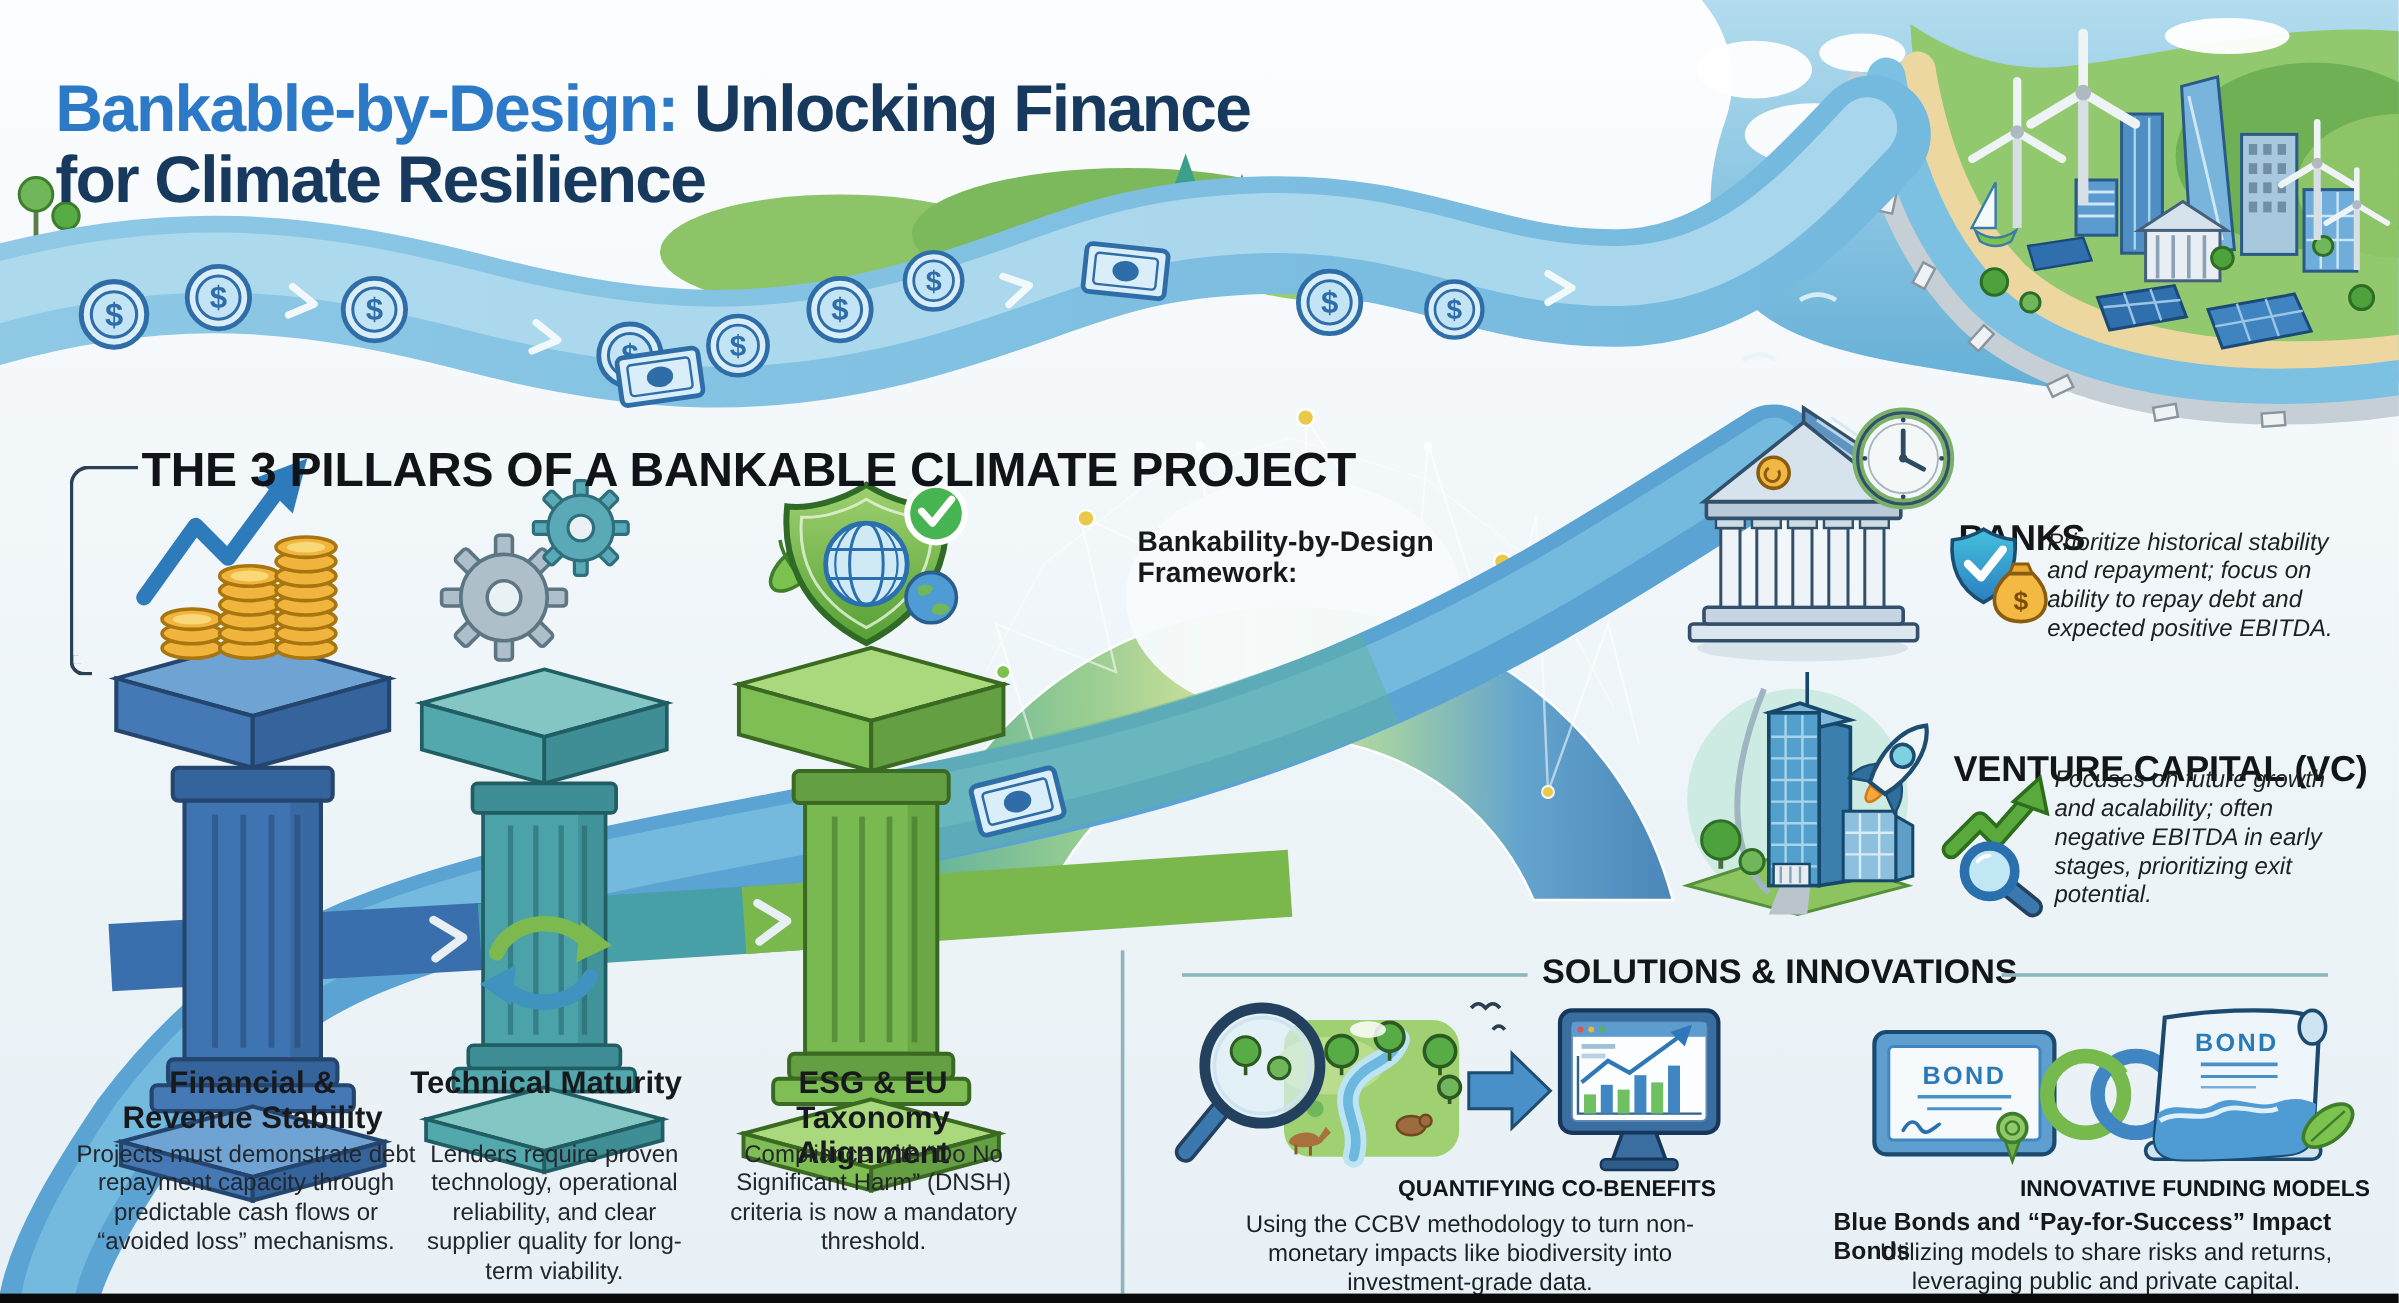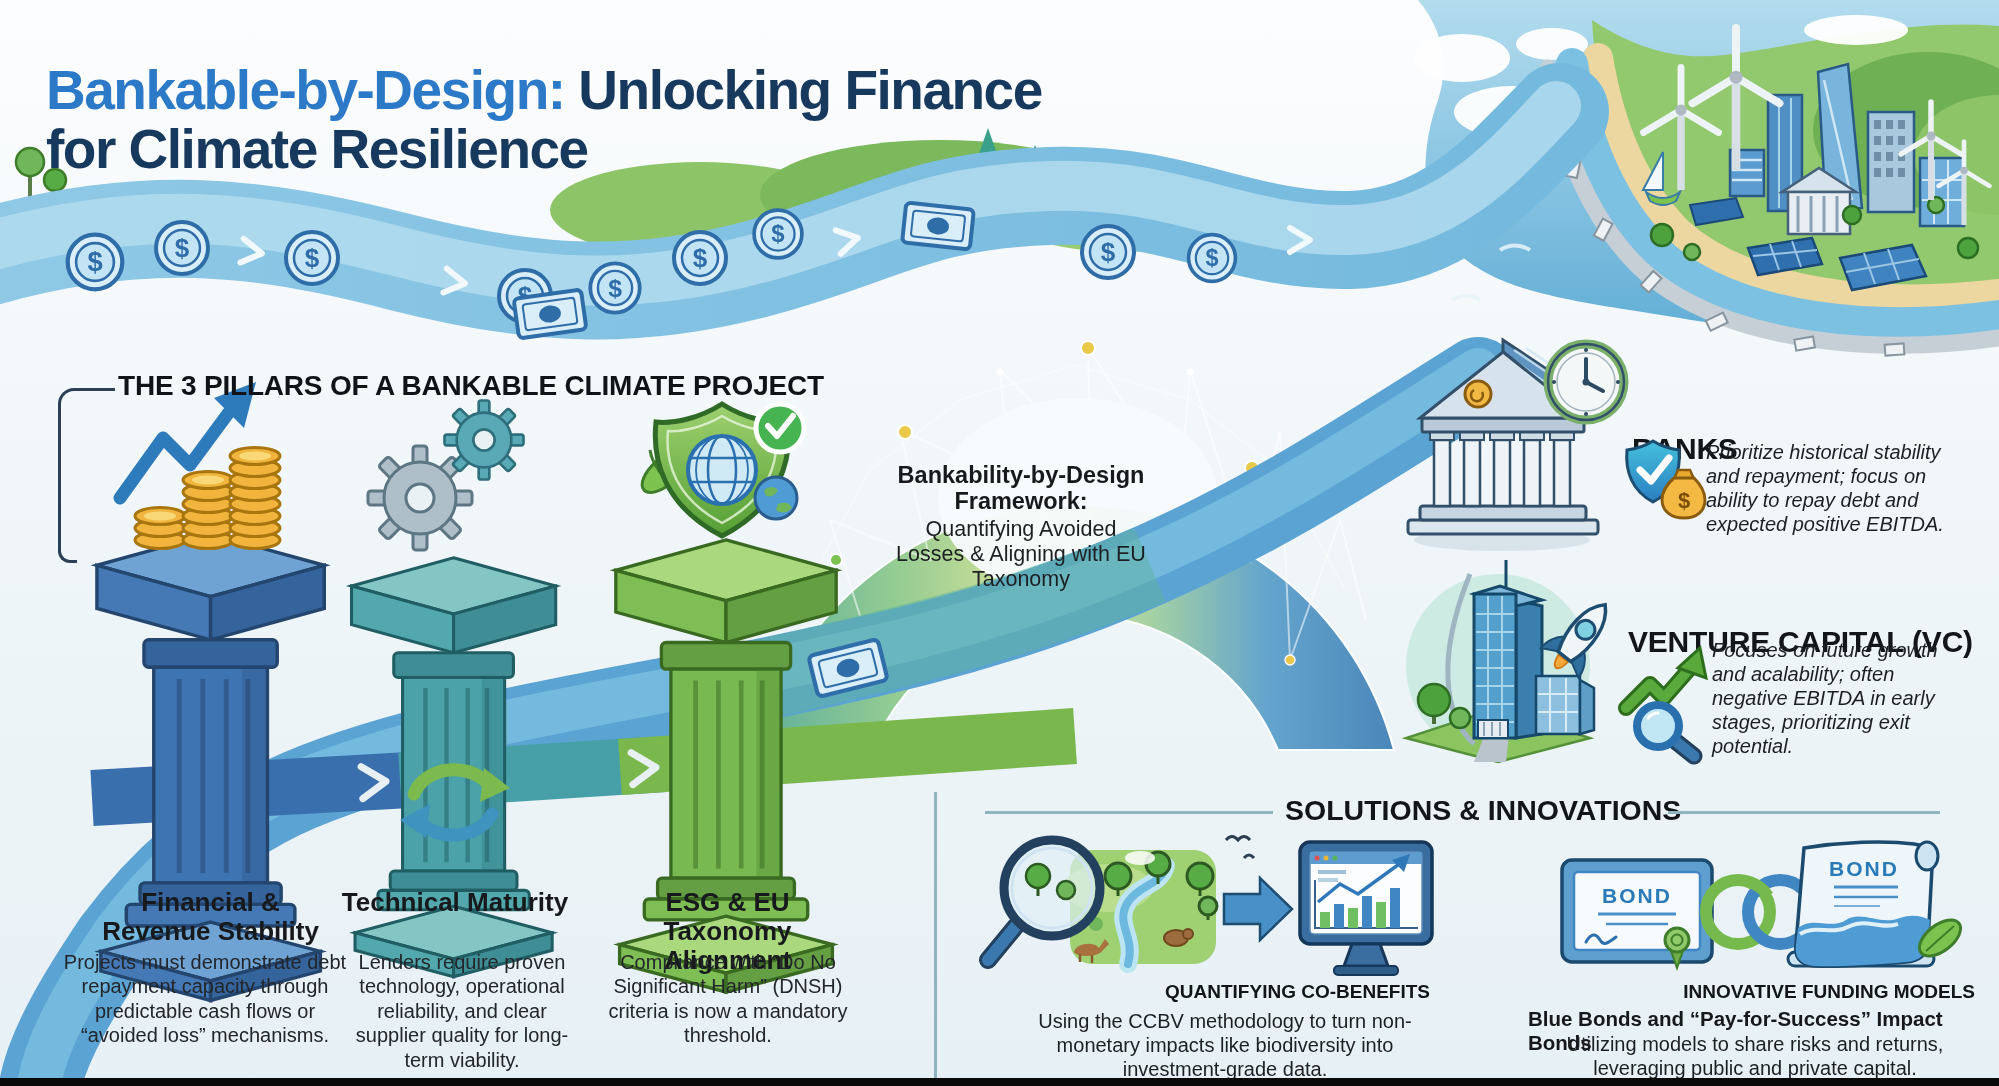--- a/index.html
+++ b/index.html
@@ -9,27 +9,27 @@
     background:linear-gradient(180deg,#fcfdfe 0%,#f0f6f9 45%,#e7f0f5 100%);
     color:#1b1d20;
   }
   .abs{position:absolute;}
   svg{display:block;overflow:visible;}
   
   .title{left:46px;top:24px;width:1000px;font-size:55px;font-weight:700;line-height:1.08;letter-spacing:-1.5px;}
   .title .hl{color:#2b79c7;}
   .title .rest{color:#17395e;}
   
-  .pillars-heading{left:118px;top:370px;font-size:28px;font-weight:800;color:#101418;letter-spacing:-0.2px;}
+  .pillars-heading{left:118px;top:370px;font-size:40px;font-weight:800;color:#101418;letter-spacing:-0.2px;}
   .bracket{left:58px;top:388px;width:54px;height:162px;border-left:3.5px solid #2b3f55;border-top:3.5px solid #2b3f55;border-top-left-radius:16px;}
   .bracket-hook{left:58px;top:546px;width:16px;height:14px;border-left:3.5px solid #2b3f55;border-bottom:3.5px solid #2b3f55;border-bottom-left-radius:12px;}
   .pillar-name{font-size:26px;font-weight:800;text-align:center;line-height:1.12;color:#17191c;}
   .pillar-desc{font-size:20px;text-align:center;line-height:1.22;color:#23262a;}
   
-  .framework{left:892px;top:438px;width:258px;text-align:center;margin-top:24px;}
+  .framework{left:948px;top:438px;width:258px;text-align:left;}
   .framework .t{font-size:23.5px;font-weight:800;line-height:1.12;color:#17191c;}
   .framework .s{font-size:21.5px;line-height:1.17;color:#1d2023;margin-top:2px;}
   
   .inv-name{font-size:30px;font-weight:800;color:#131619;letter-spacing:-0.2px;margin-top:32px;}
   .inv-desc{font-size:20px;line-height:1.2;color:#1d2023;font-style:italic;}
   
   .sol-heading{left:1285px;top:794px;font-size:28.5px;font-weight:800;color:#131619;}
   .rule{height:3px;background:#8fb6bf;top:811px;}
   .sol-title{font-size:19px;font-weight:800;text-align:right;color:#131619;}
   .sol-sub{font-size:20.5px;font-weight:700;text-align:left;color:#16181b;}
@@ -396,21 +396,20 @@
 
 <div class="abs pillar-name" style="left:88px;top:888px;width:245px">Financial &amp; Revenue Stability</div>
 <div class="abs pillar-desc" style="left:55px;top:950px;width:300px">Projects must demonstrate debt repayment capacity through predictable cash flows or “avoided loss” mechanisms.</div>
 <div class="abs pillar-name" style="left:330px;top:888px;width:250px">Technical Maturity</div>
 <div class="abs pillar-desc" style="left:348px;top:950px;width:228px">Lenders require proven technology, operational reliability, and clear supplier quality for long-term viability.</div>
 <div class="abs pillar-name" style="left:600px;top:888px;width:255px">ESG &amp; EU Taxonomy Alignment</div>
 <div class="abs pillar-desc" style="left:594px;top:950px;width:268px">Compiiance with “Do No Significant Harm” (DNSH) criteria is now a mandatory threshold.</div>
 
 <div class="abs framework">
   <div class="t">Bankability-by-Design Framework:</div>
-  <div class="s">Quantifying Avoided Losses &amp; Aligning with EU Taxonomy</div>
 </div>
 
 <svg class="abs" style="left:1390px;top:332px" width="235" height="225" viewBox="0 0 235 225">
   <ellipse cx="112" cy="208" rx="88" ry="11" fill="#cdd9e2" opacity="0.65"></ellipse>
   <rect x="18" y="188" width="190" height="14" rx="3" fill="#dce6ee" stroke="#33506b" stroke-width="3"></rect>
   <rect x="30" y="174" width="166" height="14" rx="3" fill="#c7d5e2" stroke="#33506b" stroke-width="3"></rect>
   <g fill="#eef3f7" stroke="#33506b" stroke-width="2.5">
     <rect x="44" y="108" width="16" height="66"></rect>
       <rect x="74" y="108" width="16" height="66"></rect>
     <rect x="104" y="108" width="16" height="66"></rect>

